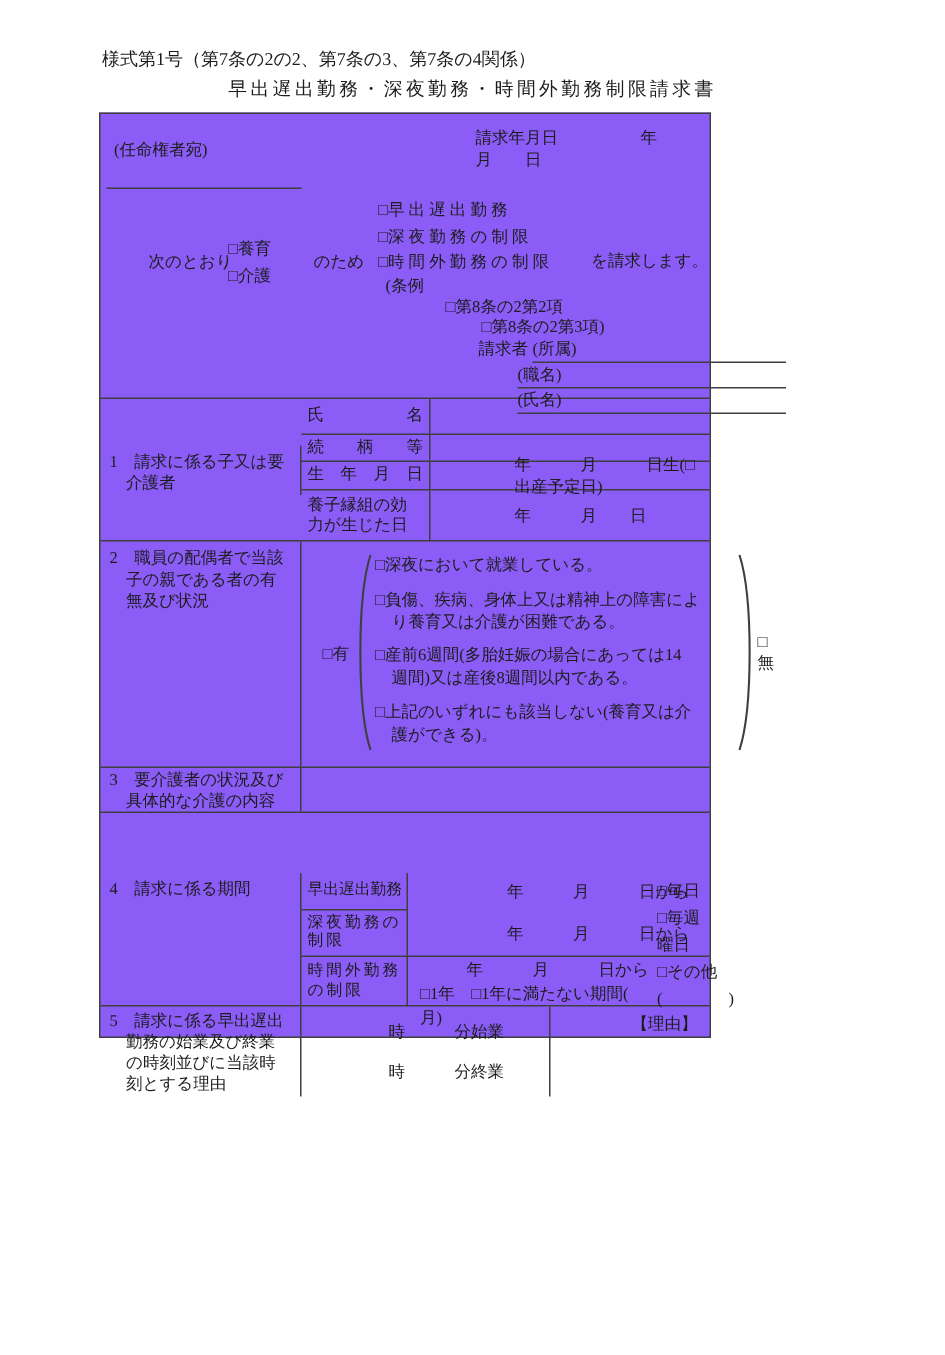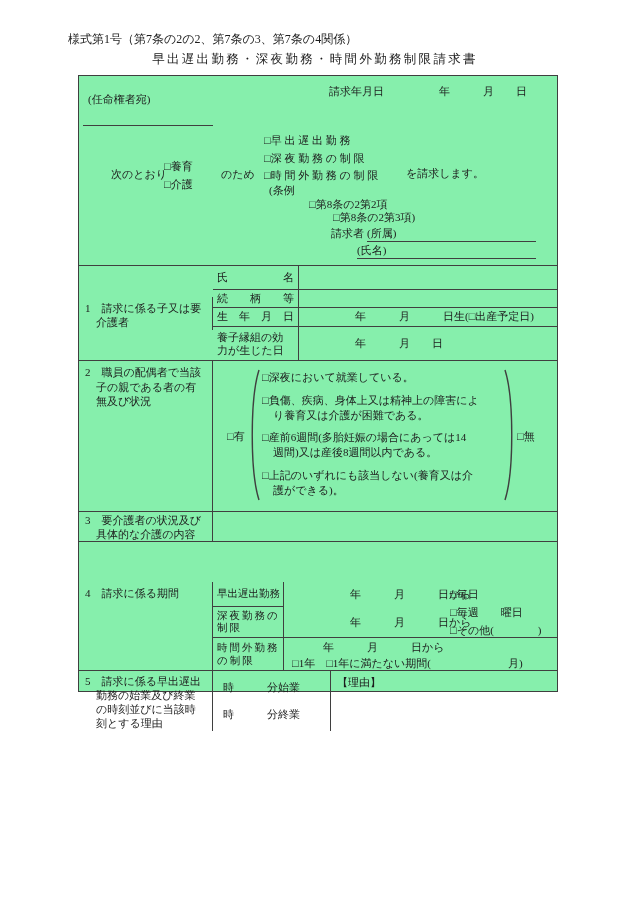--- a/index.html
+++ b/index.html
@@ -5,25 +5,25 @@
   :root { --ln:#3f3f3f; --tx:#1c1c1c; }
   * { box-sizing:border-box; margin:0; padding:0; }
   body { background:#e8e8e8; }
   .page { position:relative; width:630px; height:903px; background:#ffffff; overflow:hidden;
           font-family:"Liberation Serif","DejaVu Serif",serif; color:var(--tx); font-size:11px; }
   .abs { position:absolute; }
 
   .form-no { left:68px; top:31px; font-size:12px; }
   .doc-title { left:0; top:51px; width:100%; text-align:center; font-size:12.5px; letter-spacing:2.3px; }
 
-  .form-table { position:absolute; left:78px; top:75px; width:480px; height:617px;
-                border:1px solid var(--ln); background:#86efac; }
+  .form-table { position:absolute; left:66px; top:75px; width:408px; height:617px;
+                border:1px solid var(--ln); background:#8b5cf6; }
 
   .ft-row { display:flex; border-bottom:1px solid var(--ln); }
-  .ft-row:last-child { border-bottom:none; }
+  .ft-row:last-child { border-bottom:none;gap:48px; }
 
   
   .sec-header { position:relative; height:190px; border-bottom:1px solid var(--ln); }
   .h-date { left:250px; top:8px; }
   .h-addr { left:9px; top:16px; }
   .h-addr-line { left:4px; top:49px; width:130px; border-bottom:1px solid var(--ln); height:1px; }
   .h-intro { left:32px; top:91px; }
   .h-care { left:85px; top:81px; line-height:18px; }
   .h-tame { left:142px; top:91px; }
   .h-works { left:185px; top:56px; line-height:17.5px; }
@@ -125,20 +125,24 @@
       <div class="abs h-jorei1">□第8条の2第2項</div>
       <div class="abs h-jorei2">□第8条の2第3項)</div>
       <div class="abs h-suffix">を請求します。</div>
       <div class="abs req-block">
         <div class="req-row">
           <span class="req-who">請求者</span>
           <span class="req-field f1">(所属)</span>
         </div>
         <div class="req-row">
           <span class="req-ind"></span>
+          <span class="req-field f2">(職名)</span>
+        </div>
+        <div class="req-row">
+          <span class="req-ind"></span>
           <span class="req-field f2">(氏名)</span>
         </div>
       </div>
     </div>
 
     <div class="ft-row row1">
       <div class="label-col">1　請求に係る子又は要
 　介護者</div>
       <div class="r1-sub">
         <div class="sub-row sr1">

